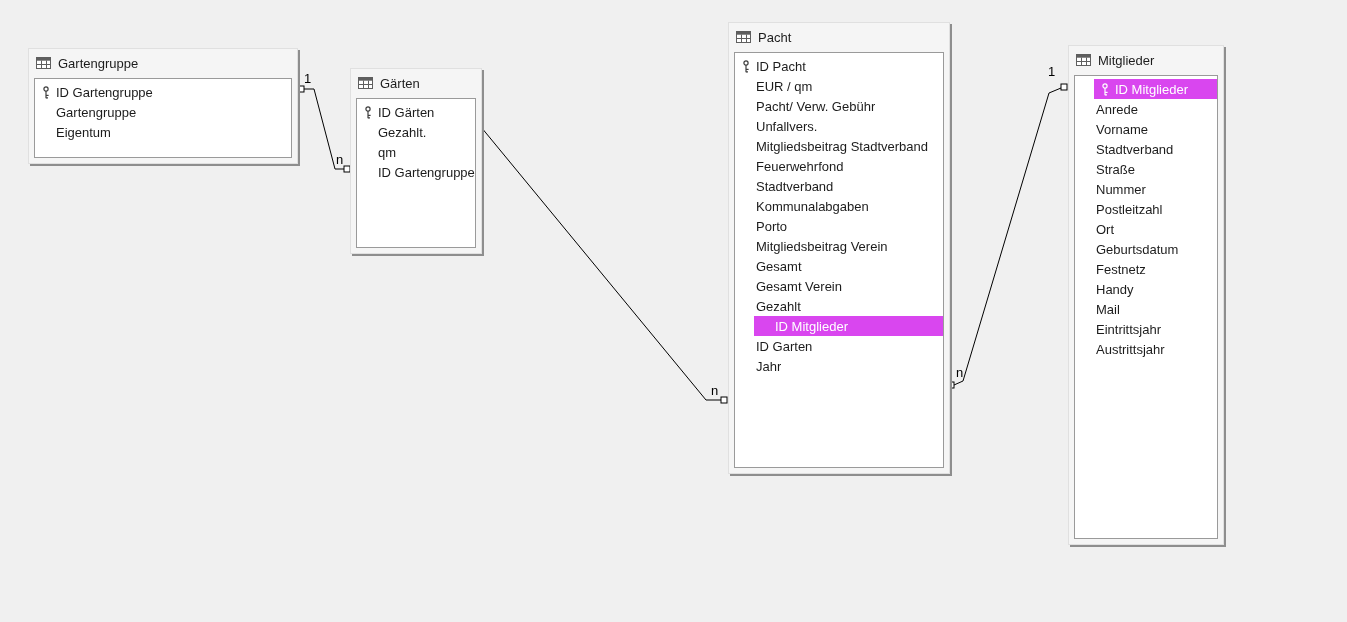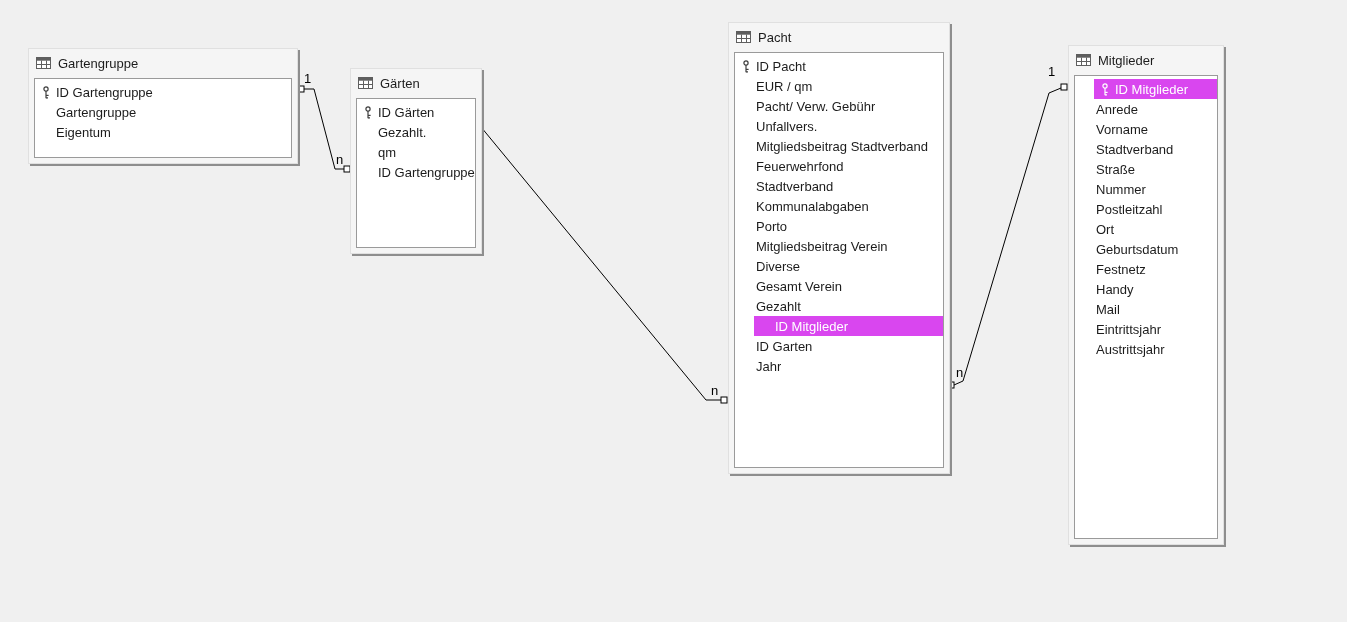--- a/index.html
+++ b/index.html
@@ -178,21 +178,21 @@
       <div class="field">
           <span class="key-col"></span>
           <span class="label">Porto</span>
         </div>
       <div class="field">
           <span class="key-col"></span>
           <span class="label">Mitgliedsbeitrag Verein</span>
         </div>
       <div class="field">
           <span class="key-col"></span>
-          <span class="label">Diverse</span>
+          <span class="label">Gesamt</span>
         </div>
       <div class="field">
           <span class="key-col"></span>
           <span class="label">Gesamt Verein</span>
         </div>
       <div class="field">
           <span class="key-col"></span>
           <span class="label">Gezahlt</span>
         </div>
       <div class="field selected">

